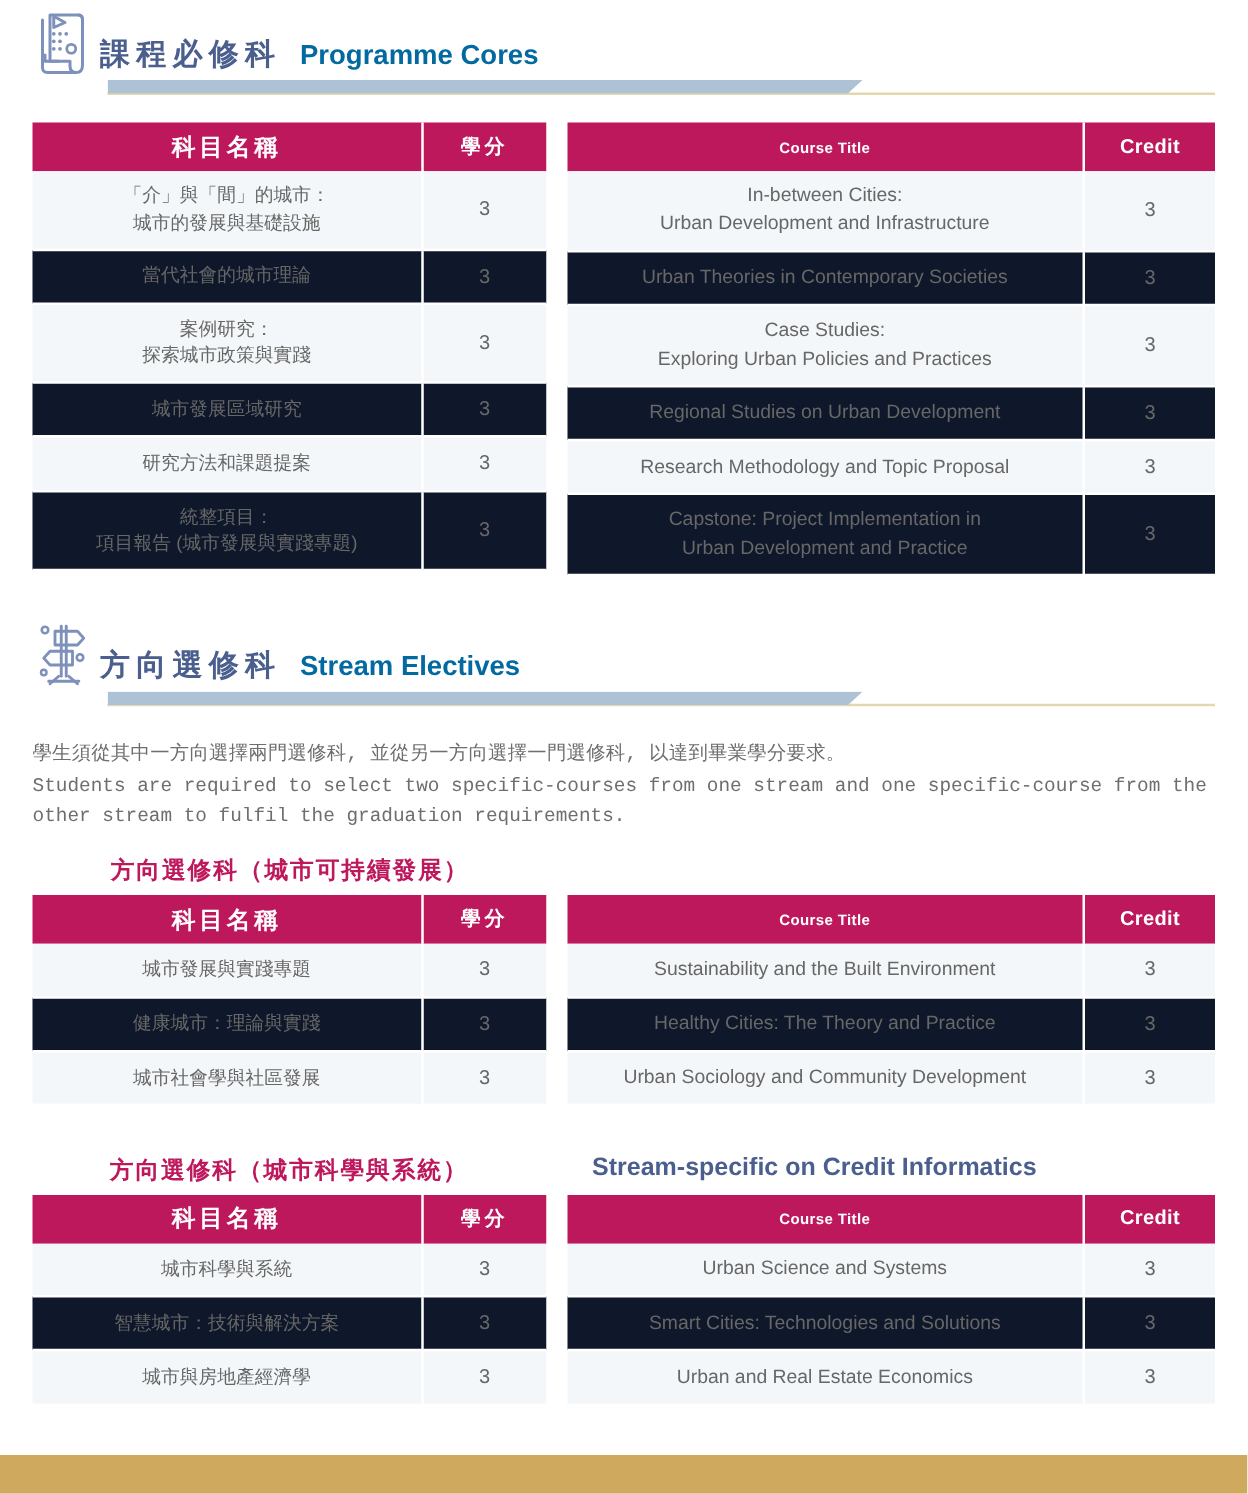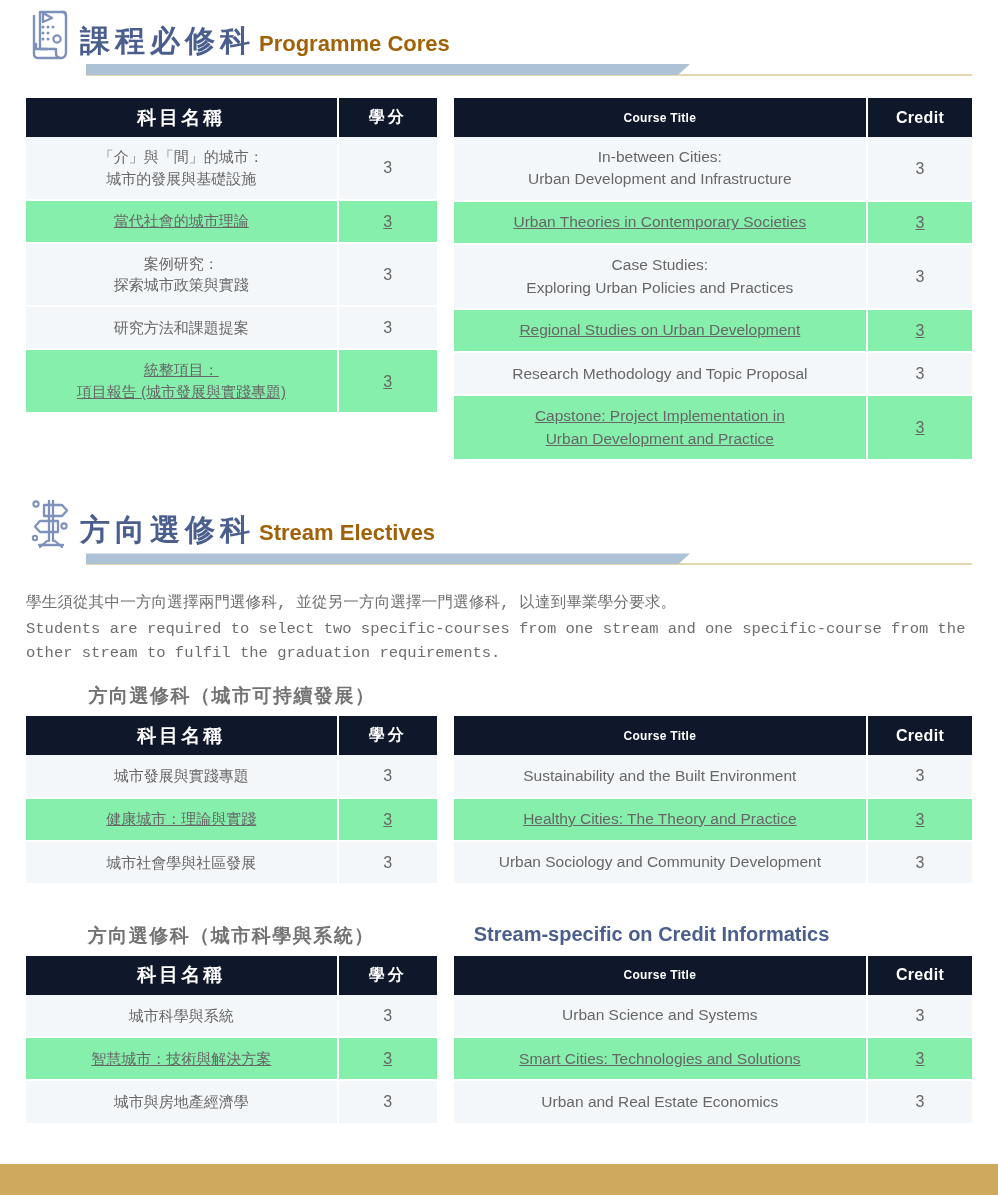--- a/index.html
+++ b/index.html
@@ -19,30 +19,30 @@
     display:flex;align-items:flex-end;
     padding-left:26px;
     height:62px;
   }
   .sec-icon{
     width:48px;height:56px;flex:0 0 48px;
     display:flex;align-items:flex-end;justify-content:center;
   }
   .sec-icon svg{display:block;}
   .sec-title-cn{
-    font-size:30px;font-weight:bold;color:#4a5f8e;
+    font-size:24px;font-weight:bold;color:#4a5f8e;
     letter-spacing:5px;
     margin-left:6px;
     line-height:1;
     position:relative;top:-6px;
   }
   .sec-title-en{
-    font-size:22px;font-weight:bold;color:#a16207;
+    font-size:22px;font-weight:bold;color:#0369a1;
     letter-spacing:0px;
-    margin-left:4px;
+    margin-left:15px;
     line-height:1;
     position:relative;top:-7px;
   }
   .divider{
     position:relative;height:16px;margin-top:2px;
   }
   .divider .gold{
     position:absolute;left:86px;right:26px;bottom:4px;height:2px;background:#e3d8ad;
   }
   .divider .blue{
@@ -50,56 +50,56 @@
     background:#aec2d6;
     clip-path:polygon(0 0,100% 0,calc(100% - 12px) 100%,0 100%);
   }
 
   
   .table-pair{display:flex;padding:0 26px;gap:17px;align-items:flex-start;}
   .tbl{border-collapse:collapse;table-layout:fixed;}
   .tbl-cn{width:412px;}
   .tbl-en{width:520px;}
   .tbl th{
-    background:#0f172a;color:#ffffff;
+    background:#be185d;color:#ffffff;
     font-size:19px;font-weight:bold;
     text-align:center;
     height:37px;
     border-right:2px solid #ffffff;
     letter-spacing:3px;
   }
   .tbl-en th{letter-spacing:0.3px;font-size:12px;}
   .tbl th:last-child{border-right:none;}
   .tbl td{
     text-align:center;vertical-align:middle;
     border-right:2px solid #ffffff;
     border-bottom:2px solid #ffffff;
     padding:9px 6px;
     font-size:15px;
     color:#676767;
     line-height:1.45;
   }
   .tbl td:last-child{border-right:none;}
   .tbl tr.odd td{background:#f4f7f9;}
-  .tbl tr.even td{background:#86efac;text-decoration:underline;}
+  .tbl tr.even td{background:#0f172a;}
   .tbl .c-credit{width:96px;font-size:16px;}
   .tbl-cn .c-credit{width:96px;}
   .tbl-en .c-credit{width:102px;margin-left:48px;}
   .tbl-en td{font-size:15.5px;}
 
   
   .notes{padding:22px 26px 0 26px;}
   .notes .ln{font-size:15.5px;color:#6e6e6e;line-height:1.55;font-family:Liberation Mono, monospace;}
   .notes .ln.cn{letter-spacing:0.2px;margin-bottom:2px;}
 
   
   .sub-titles{display:flex;padding:0 26px;gap:17px;margin-bottom:7px;}
   .sub-cn{
     width:412px;text-align:center;
-    font-size:19px;font-weight:bold;color:#737373;letter-spacing:1.5px;
+    font-size:19px;font-weight:bold;color:#be185d;letter-spacing:1.5px;
   }
   .sub-en{
     width:520px;
     font-size:20px;font-weight:bold;color:#4a5f8e;letter-spacing:0px;
     text-align:left;padding-left:20px;box-sizing:border-box;
   }
 
   .gap-sm{height:18px;}
   .gap-md{height:28px;}
   .gap-lg{height:38px;}
@@ -163,20 +163,24 @@
             <td class="c-credit">3</td>
           </tr>
           <tr class="even">
             <td class="ml">當代社會的城市理論</td>
             <td class="c-credit">3</td>
           </tr>
           <tr class="odd">
             <td class="ml">案例研究：<br>探索城市政策與實踐</td>
             <td class="c-credit">3</td>
           </tr>
+          <tr class="even">
+            <td class="ml">城市發展區域研究</td>
+            <td class="c-credit">3</td>
+          </tr>
           <tr class="odd">
             <td class="ml">研究方法和課題提案</td>
             <td class="c-credit">3</td>
           </tr>
           <tr class="even">
             <td class="ml">統整項目：<br>項目報告 (城市發展與實踐專題)</td>
             <td class="c-credit">3</td>
           </tr>
         </tbody>
       </table>

